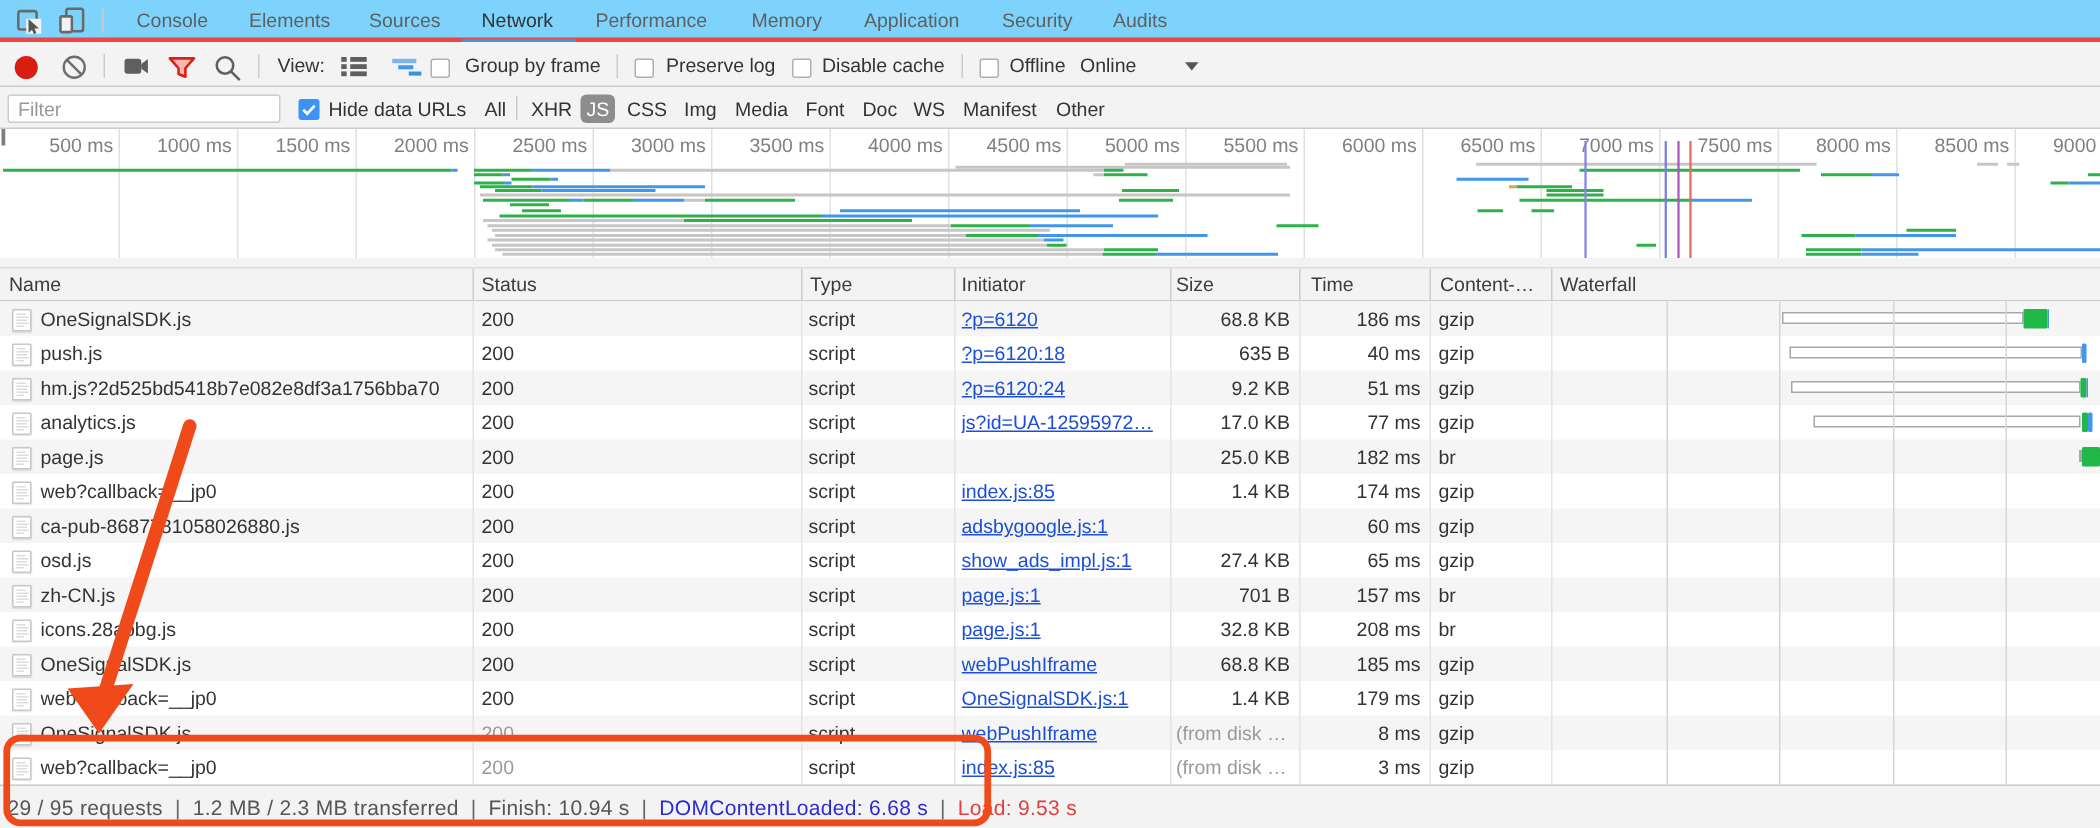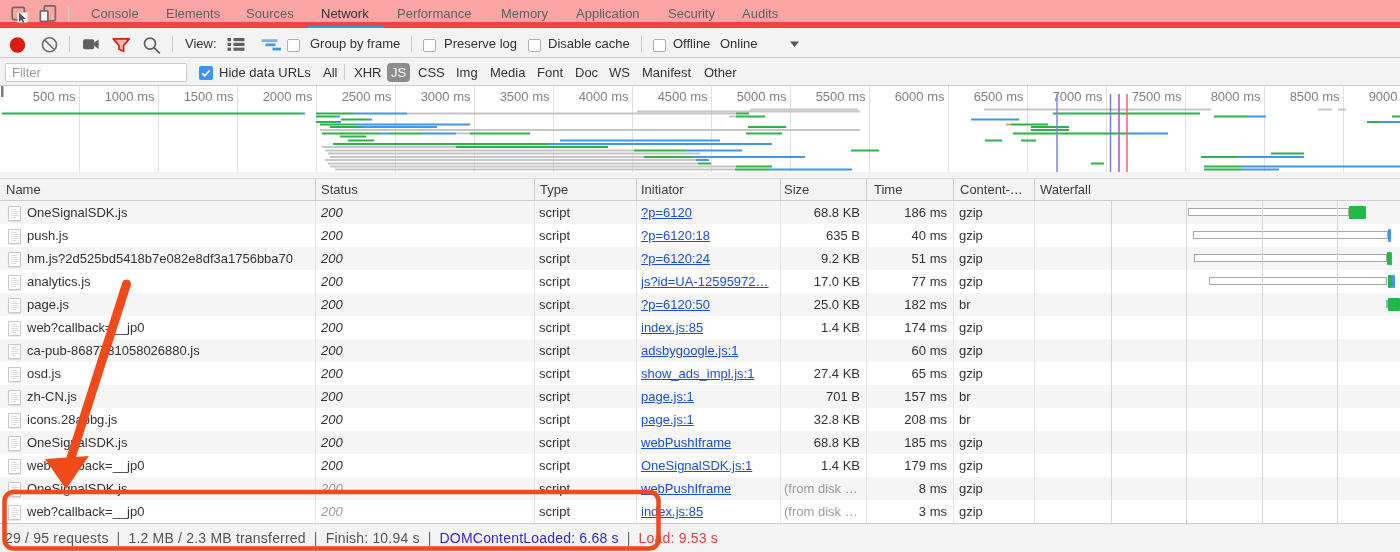--- a/index.html
+++ b/index.html
@@ -2,21 +2,21 @@
 <html><head>
 <meta charset="utf-8">
 <style>
 * { margin:0; padding:0; box-sizing:border-box; }
 html,body { width:1400px; height:552px; overflow:hidden; background:#fff;
   font-family:"Liberation Sans", sans-serif; }
 #app { position:relative; width:1400px; height:552px; font-size:13px; color:#333; }
 
 
 #tabbar { position:absolute; left:0; top:0; width:1400px; height:28px;
-  background:#fca5a5; border-bottom:6px solid #ef4444; }
+  background:#7dd3fc; border-bottom:3px solid #ef4444; }
 .tab { position:absolute; top:0; height:27px; line-height:27px; color:#5f5f5f; font-size:13px; }
 .tab.sel { color:#333; }
 #tabunderline { position:absolute; left:308px; top:25.5px; width:76px; height:3px; background:#2f9fd8; }
 .vsep { position:absolute; width:1px; background:#ccc; }
 
 
 #bar2 { position:absolute; left:0; top:28px; width:1400px; height:30px;
   background:#f3f3f3; border-bottom:1px solid #ccc; }
 .b2t { position:absolute; top:0; height:29px; line-height:31px; font-size:13px; color:#333; }
 
@@ -43,21 +43,21 @@
   background:#f3f3f3; border-top:1px solid #ddd; border-bottom:1px solid #ccc; }
 .hc { position:absolute; top:0; height:22px; line-height:22px; font-size:13px; color:#3c3c3c; }
 .hsep { position:absolute; top:0; width:1px; height:22px; background:#ccc; }
 
 #tbody { position:absolute; left:0; top:201px; width:1400px; height:322px; background:#fff; }
 .row { position:absolute; left:0; width:1400px; height:23px; }
 .row.odd { background:#f5f5f5; }
 .cell { position:absolute; top:0; height:23px; line-height:23px; font-size:13px; color:#333;
   white-space:nowrap; overflow:hidden; }
 .name { left:27px; width:285px; }
-.status { left:321px; width:100px;font-style:italic; }
+.status { left:321px; width:100px; }
 .type { left:539px; width:90px; }
 .init { left:641px; width:136px; text-decoration:underline; color:#1d4ed8; }
 .size { left:700px; width:160px; text-align:right; }
 .time { left:800px; width:147px; text-align:right; }
 .enc { left:959px; width:70px; }
 .gray { color:#9a9a9a; }
 .colsep { position:absolute; top:0; width:1px; height:322px; background:#e4e4e4; }
 .wfgrid { position:absolute; top:0; width:1px; height:322px; background:#d6d6d6; }
 .ficon { position:absolute; left:8px; top:5px; width:12.5px; height:15px;
   background:#fff; border:1px solid #c8c8c8; border-radius:1px; box-shadow:0 0.5px 1px rgba(0,0,0,0.10); }
@@ -396,21 +396,20 @@
         <div class="ficon">
           <i style="top:2px;width:6px"></i>
           <i style="top:4px;width:8px"></i>
           <i style="top:6px;width:7px"></i>
           <i style="top:8px;width:8px"></i>
           <i style="top:10px;width:5px"></i>
         </div>
         <div class="cell name">page.js</div>
         <div class="cell status">200</div>
         <div class="cell type">script</div>
-        <div class="cell init">?p=6120:50</div>
         <div class="cell size">25.0 KB</div>
         <div class="cell time">182 ms</div>
         <div class="cell enc">br</div>
         <div class="wfbar" style="left:1385.5px;width:2px"></div>
         <div class="wfg" style="left:1387.5px;width:12.5px"></div>
       </div>
       <div class="row" style="top:115px">
         <div class="ficon">
           <i style="top:2px;width:6px"></i>
           <i style="top:4px;width:8px"></i>

